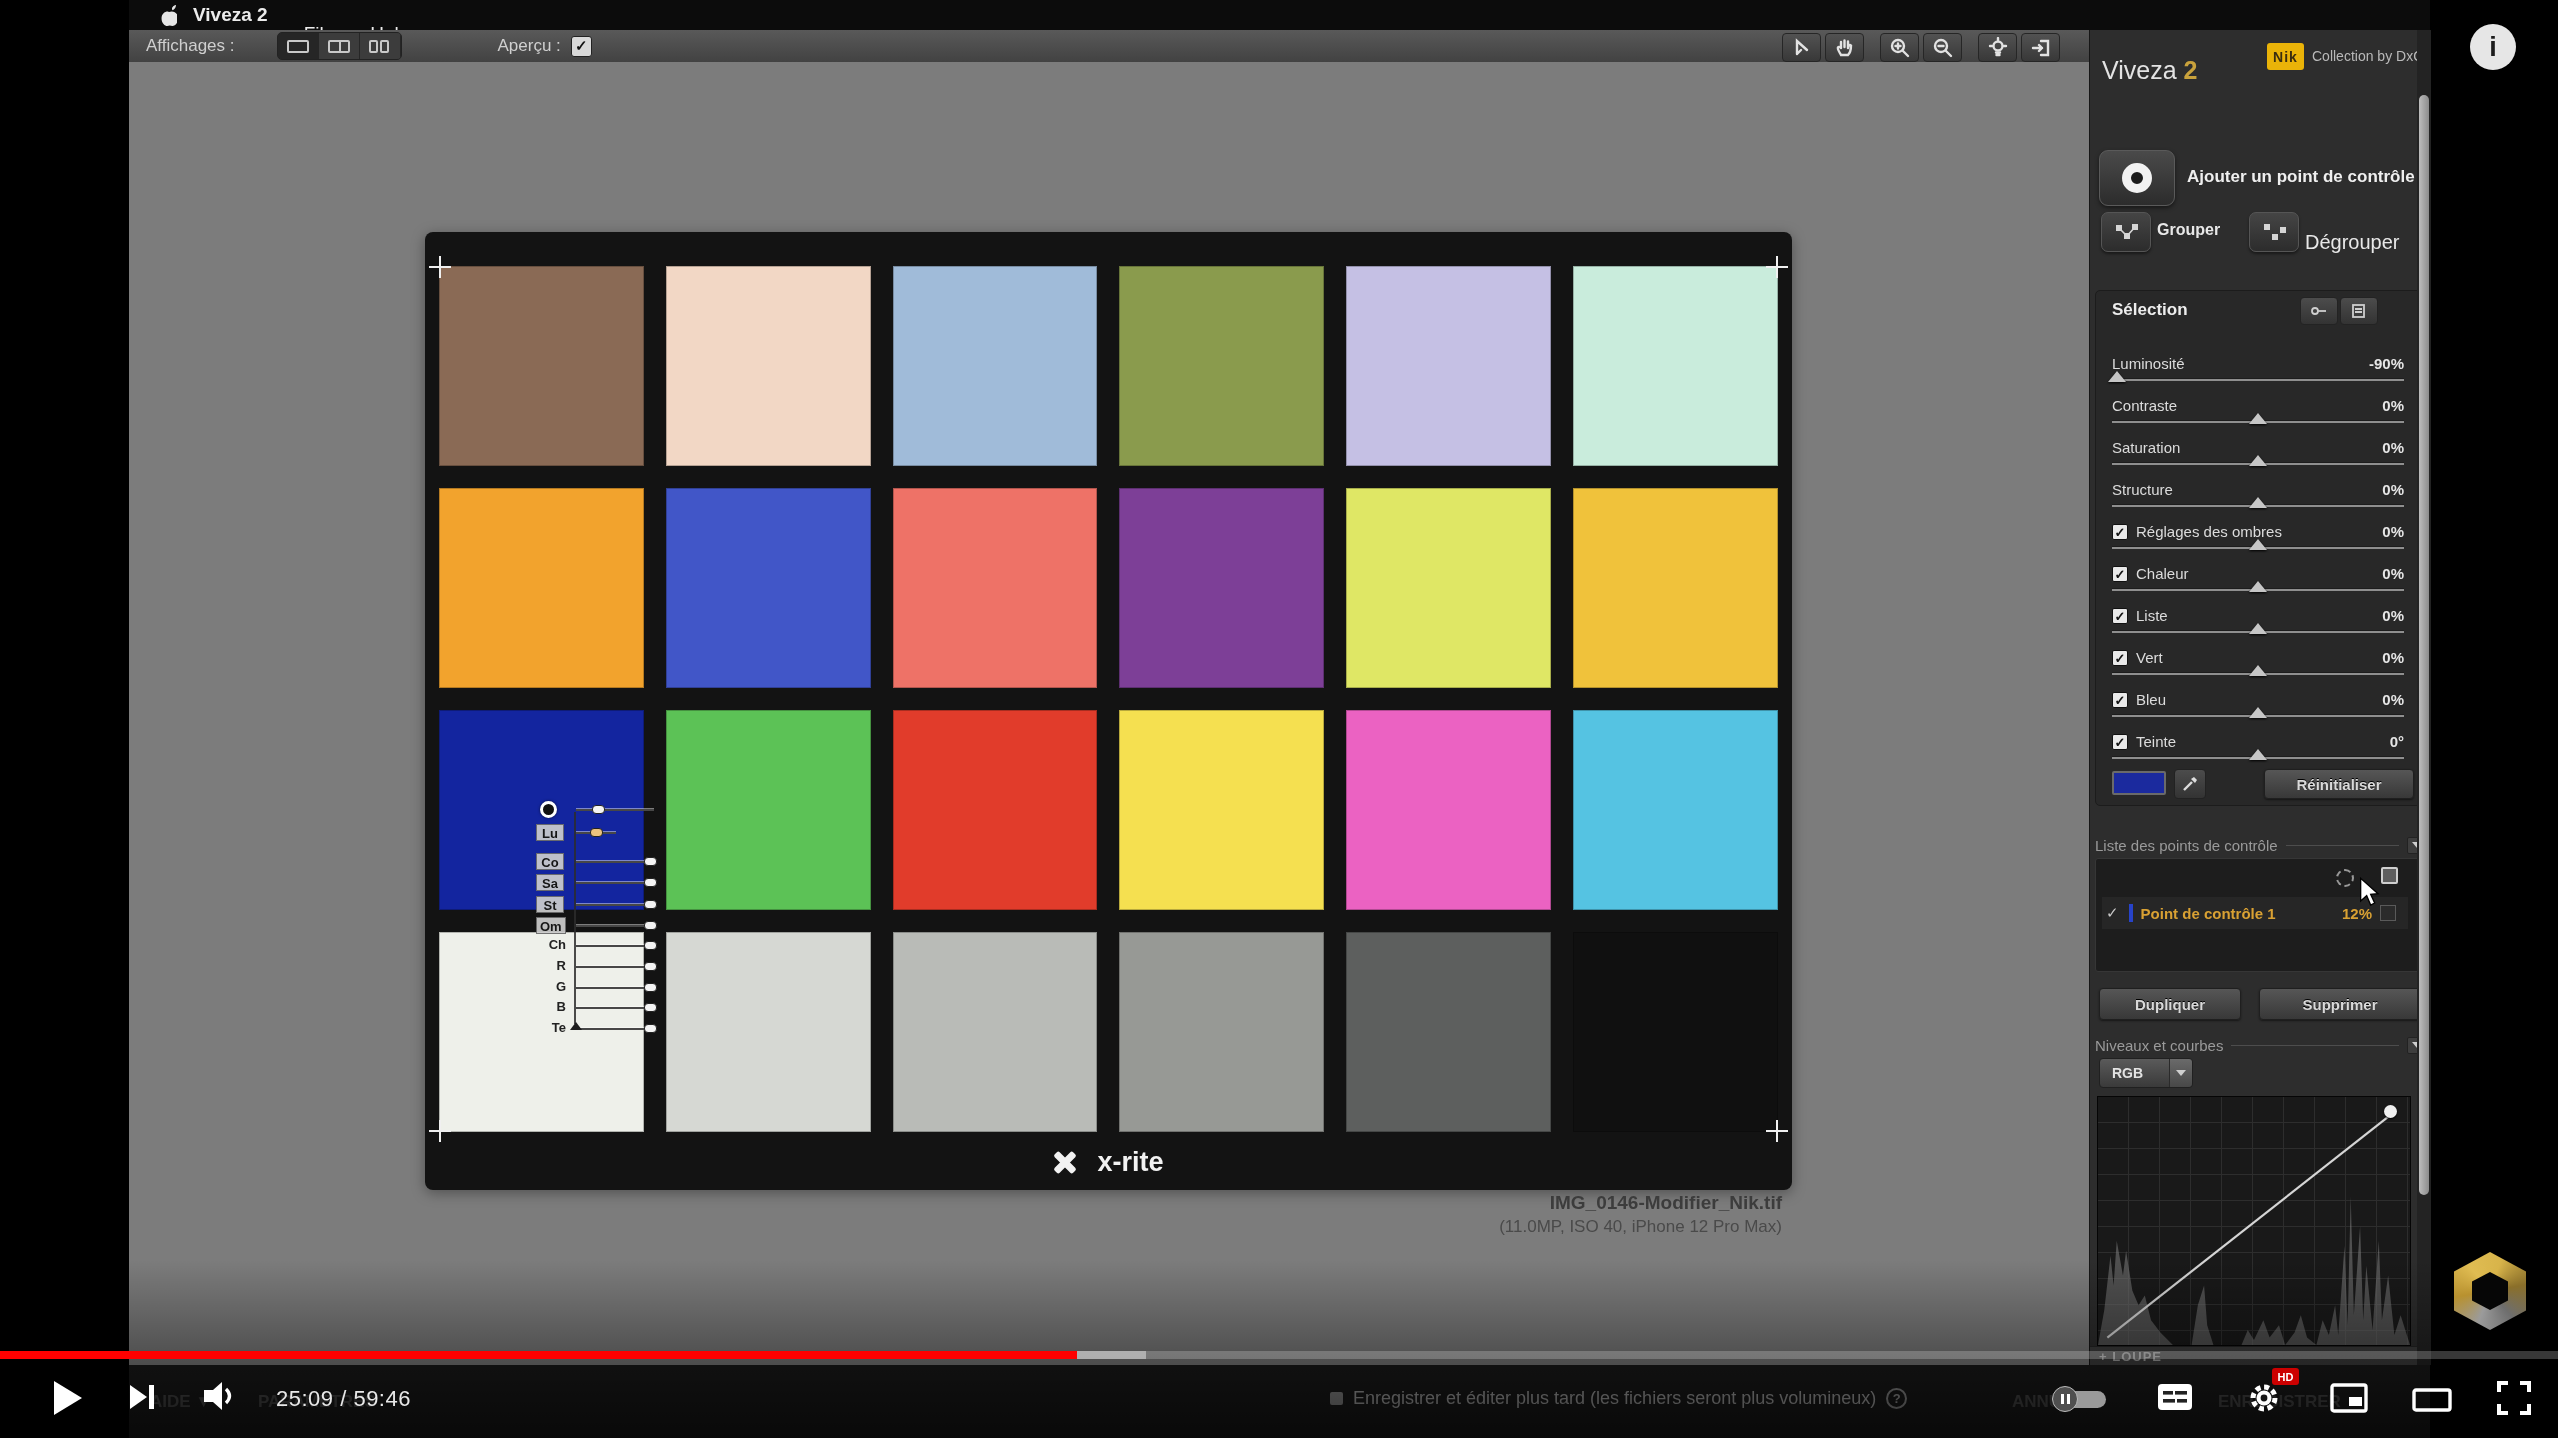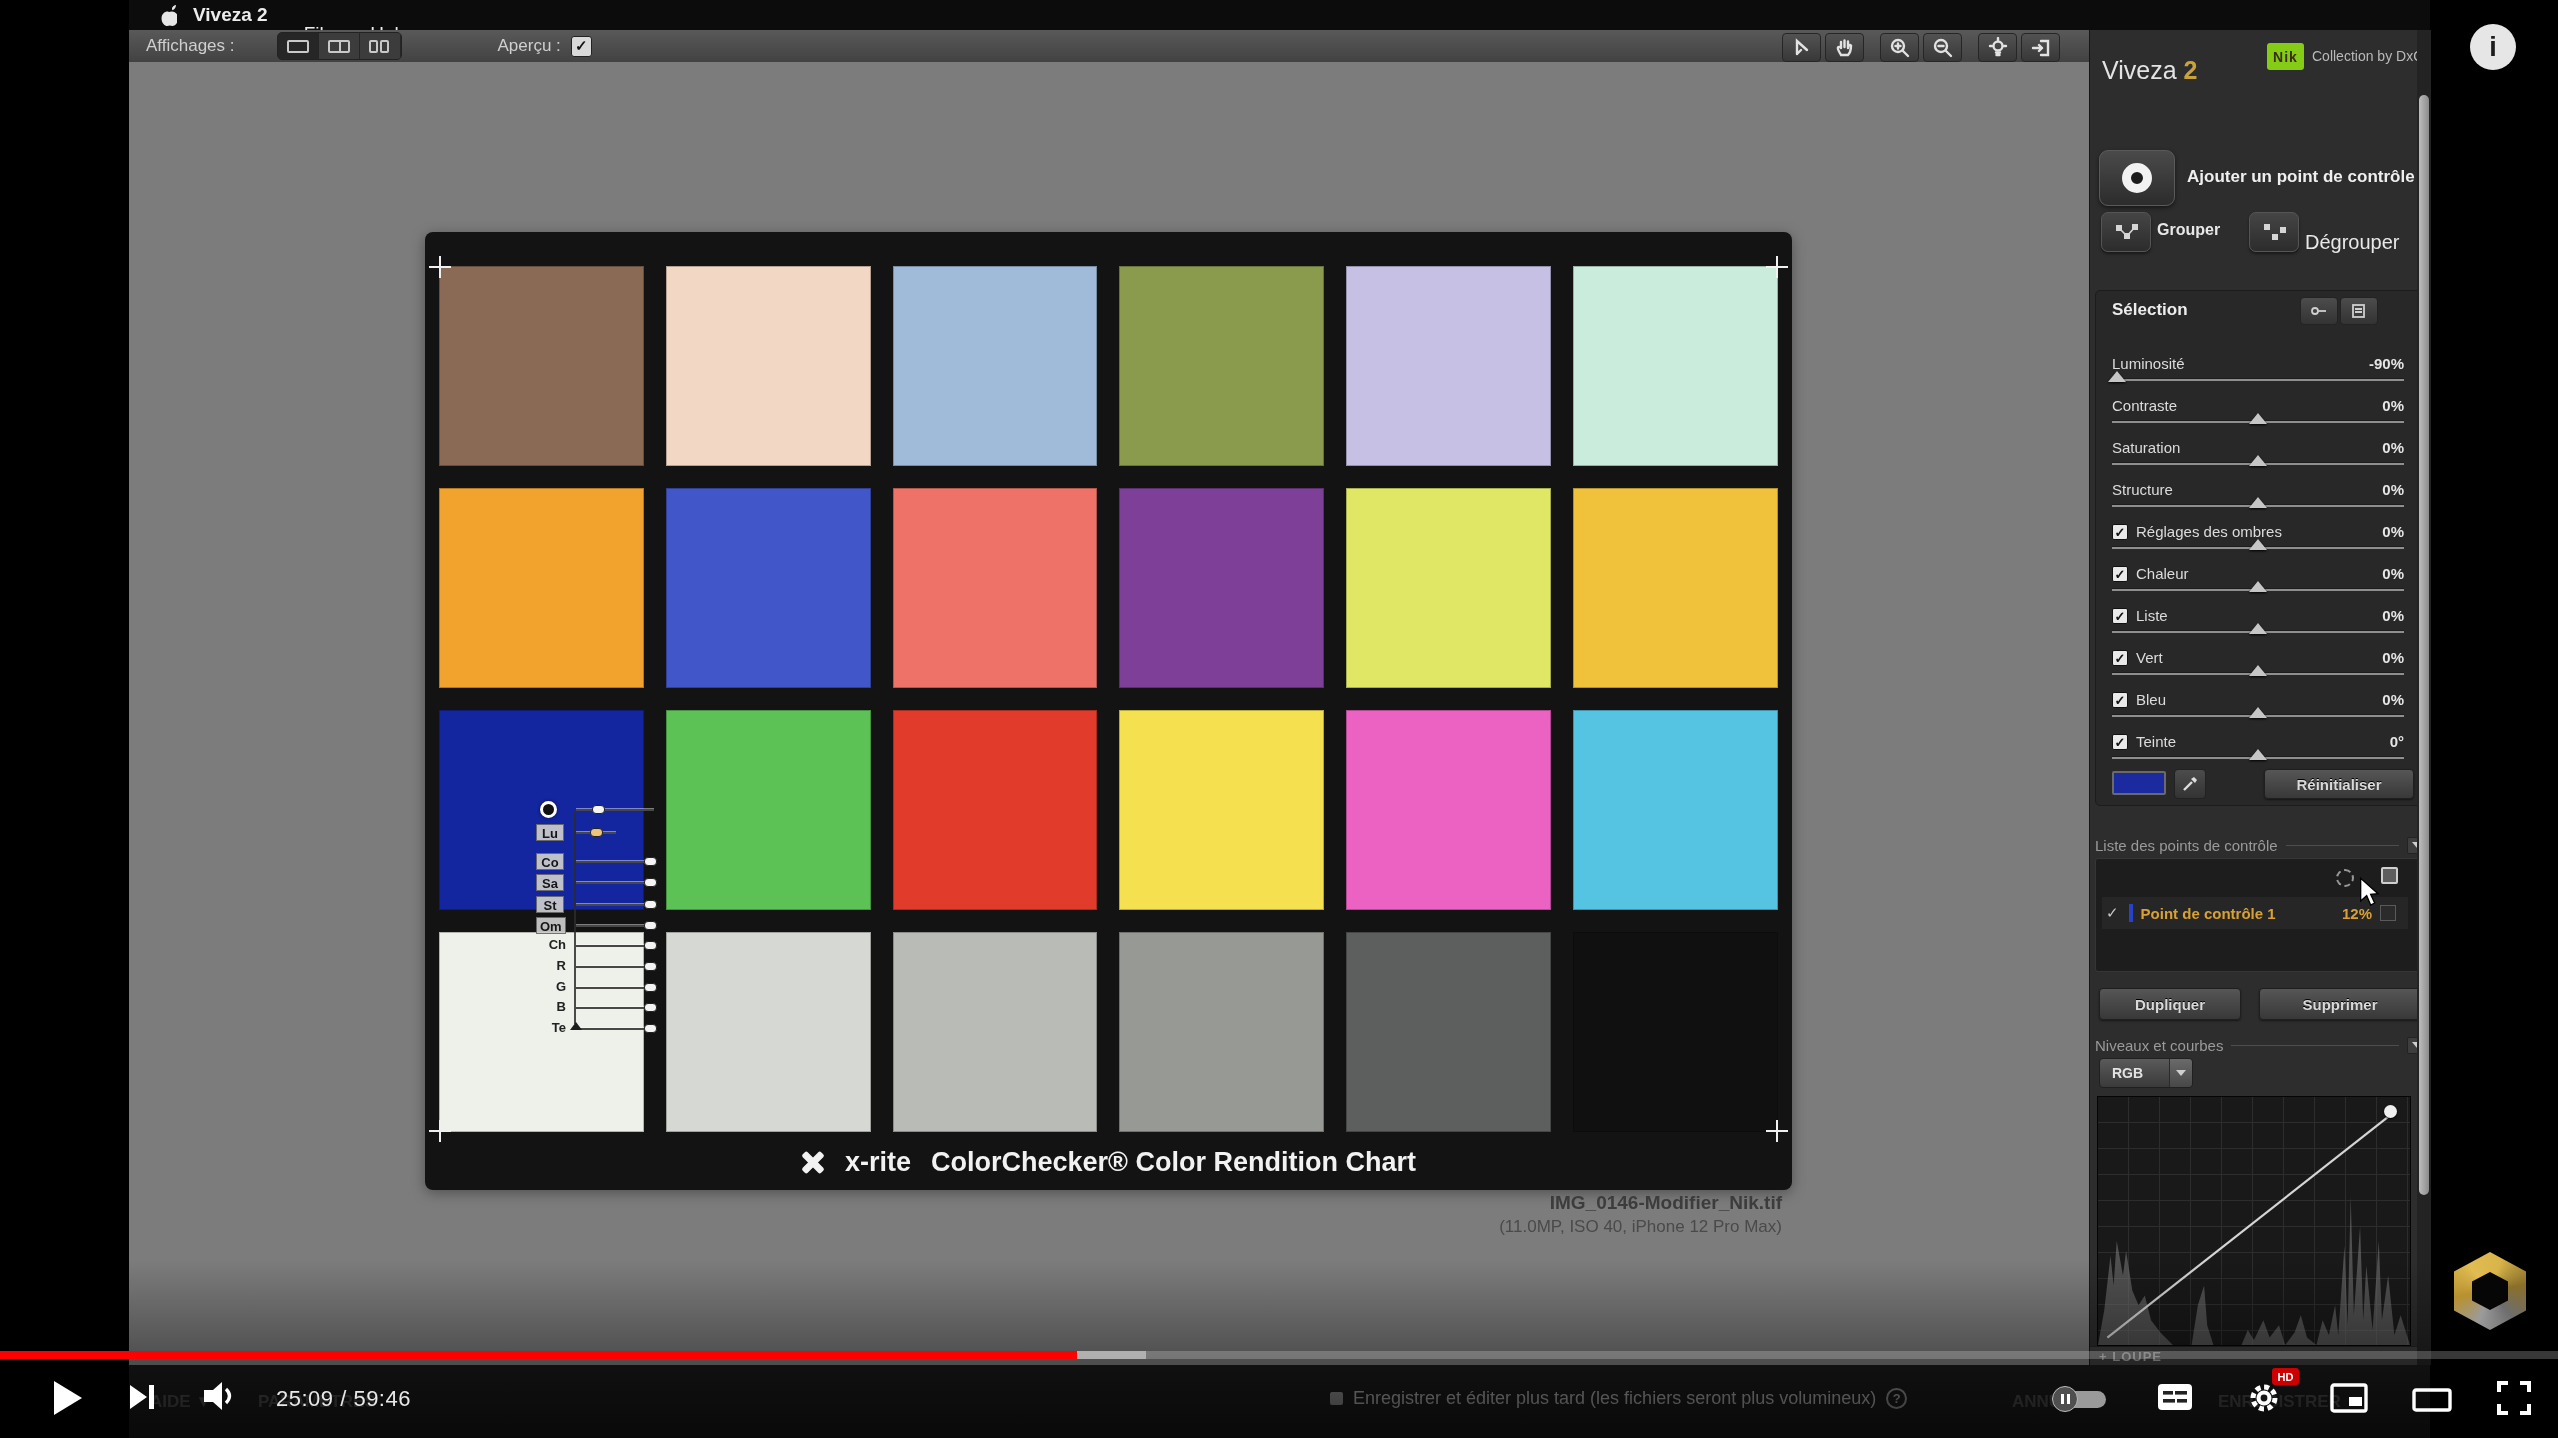--- a/index.html
+++ b/index.html
@@ -67,21 +67,21 @@
   .cp-h{position:absolute;top:5px;left:110px;width:13px;height:9px;border-radius:4px;background:#f4f4f4;border:1px solid #222;box-sizing:border-box;}
   .cp-h.mid{left:58px;} .cp-h.lu{left:56px;background:#ecc27e;}
   .cp-pill{position:absolute;left:2px;top:1px;min-width:28px;height:17px;line-height:17px;text-align:center;
            background:rgba(205,205,205,.92);color:#161616;font-weight:bold;border-radius:0;border:1px solid rgba(0,0,0,.45);padding:0 3px;box-sizing:border-box;}
   .cp-txt{position:absolute;left:0;top:1px;width:32px;text-align:right;color:#222;font-weight:bold;}
   .cp-dot{position:absolute;left:6px;top:1px;width:17px;height:17px;border-radius:50%;background:#111;border:3.5px solid #fff;box-sizing:border-box;box-shadow:0 0 3px rgba(0,0,0,.6);}
   .cp-end{position:absolute;left:36px;top:222px;width:0;height:0;border-left:6px solid transparent;border-right:6px solid transparent;border-bottom:8px solid #1d1d1d;}
 
   
   .panel{position:absolute;left:2089px;top:30px;width:341px;height:1335px;background:#2d2d2d;border-left:1px solid #161616;color:#d8d8d8;}
-  .nik-badge{position:absolute;left:177px;top:13px;width:37px;height:27px;background:#84cc16;border-radius:3px;
+  .nik-badge{position:absolute;left:177px;top:13px;width:37px;height:27px;background:#eab308;border-radius:3px;
              color:#3a2d10;font-weight:bold;font-size:14px;display:flex;align-items:center;justify-content:center;letter-spacing:1px;}
   .nik-suffix{position:absolute;left:222px;top:18px;font-size:14px;color:#b9b9b9;}
   .panel-title{position:absolute;left:12px;top:26px;font-size:25px;color:#e3e3e3;}
   .panel-title b{color:#c9a23c;font-weight:bold;margin-left:7px;}
   .add-btn{position:absolute;left:9px;top:120px;width:74px;height:54px;border-radius:9px;
            background:linear-gradient(#4a4a4a,#2c2c2c);border:1px solid #5a5a5a;display:flex;align-items:center;justify-content:center;box-shadow:0 2px 4px rgba(0,0,0,.5);}
   .donut{width:30px;height:30px;border-radius:50%;border:9px solid #f2f2f2;box-sizing:border-box;background:#1c1c1c;}
   .add-label{position:absolute;left:97px;top:120px;width:238px;height:54px;display:flex;align-items:center;font-size:17px;font-weight:bold;color:#efefef;}
   .mini-btn{position:absolute;width:48px;height:38px;border-radius:7px;background:linear-gradient(#454545,#2c2c2c);
             border:1px solid #555;display:flex;align-items:center;justify-content:center;box-shadow:0 2px 3px rgba(0,0,0,.45);}
@@ -277,21 +277,20 @@
       <div class="patch" style="background: rgb(93, 95, 94);"></div>
       <div class="patch" style="background: rgb(16, 16, 16);"></div>
     </div>
     <div class="corner tl"></div>
     <div class="corner tr"></div>
     <div class="corner bl"></div>
     <div class="corner br"></div>
     <div class="chart-caption">
       <span class="xrite-logo"></span>
       <span>x-rite</span>
-      <span>ColorChecker® Color Rendition Chart</span>
     </div>
   </div>
 
   <div class="file-info">
     <div class="file-name">IMG_0146-Modifier_Nik.tif</div>
     <div class="file-meta">(11.0MP, ISO 40, iPhone 12 Pro Max)</div>
   </div>
 
   <div class="cp-overlay">
     <div class="cp-vline"></div>

